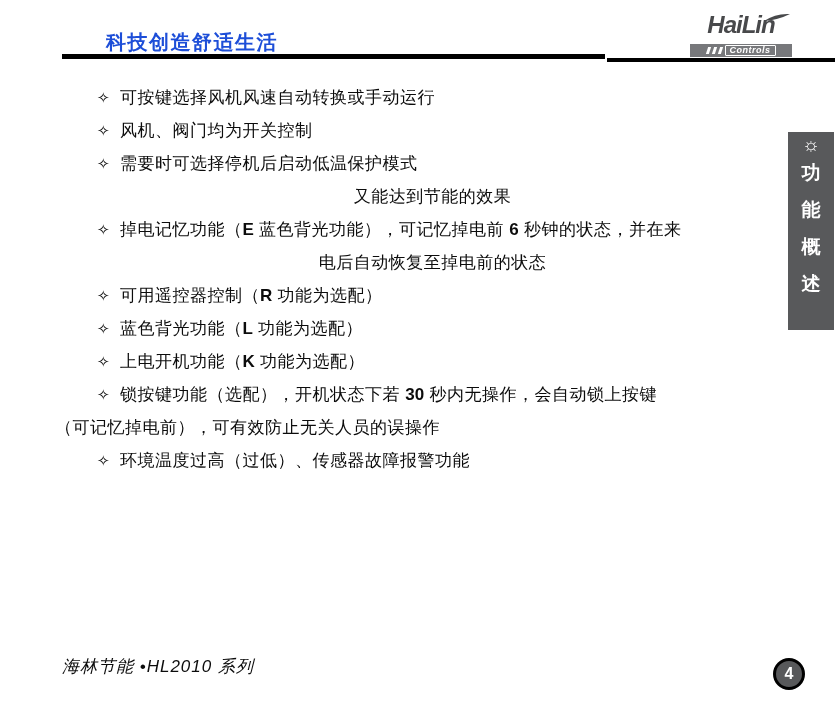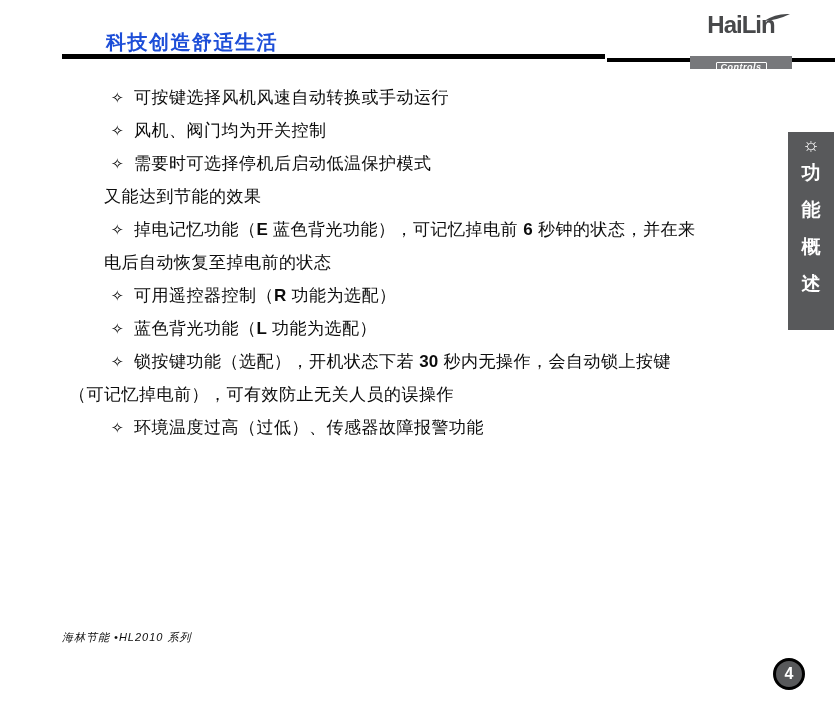--- a/index.html
+++ b/index.html
@@ -10,53 +10,53 @@
   }
   
   .slogan {
     position:absolute; left:62px; top:29px; font-size:20px; font-weight:bold;
     letter-spacing:1.5px; color:#1d4ed8;margin-left:44px;
   }
   .rule-a { position:absolute; left:62px; top:54px; width:543px; height:5px; background:#000; }
   .rule-b { position:absolute; left:607px; top:58px; width:228px; height:4px; background:#000; }
   .logo { position:absolute; left:690px; top:12px; width:102px; }
   .logo .brand {
-    display:block; text-align:center; font-size:24px; font-weight:bold; 
+    display:block; text-align:center; font-size:24px; font-weight:bold; font-style:italic;
     letter-spacing:-1px; color:#48494b; line-height:26px;
   }
   .logo .leaf { position:absolute; right:2px; top:-4px; }
   .controls-box {
-    margin-top:18px; height:13px; background:#77787b; display:flex;
-    align-items:center; justify-content:center; gap:3px; padding:0 3px;flex-direction:column;
+    margin-top:6px; height:13px; background:#77787b; display:flex;
+    align-items:center; justify-content:center; gap:3px; padding:0 3px;
   }
   .controls-box .bar {
     width:3px; height:7px; background:#ffffff; transform:skewX(-18deg); display:inline-block;
   }
   .controls-box .controls-word {
     font-size:9px; line-height:9px; font-weight:bold; font-style:italic; color:#ffffff;
     border:1px solid #ffffff; padding:0 4px; letter-spacing:0.5px; border-radius:1px;
   }
   
   .side-tab {
     position:absolute; left:788px; top:132px; width:46px; height:198px; background:#58595b;
     display:flex; flex-direction:column; align-items:center; padding-top:4px; box-sizing:border-box;
   }
   .tab-icon { color:#ffffff; font-size:19px; line-height:18px; font-weight:bold; }
   .tab-char { color:#ffffff; font-size:19px; font-weight:bold; line-height:37px; height:37px; }
   
-  .content { position:absolute; left:69px; top:81px; width:720px; }
+  .content { position:absolute; left:55px; top:81px; width:720px; }
   .line { height:33px; line-height:33px; font-size:17px; letter-spacing:0.5px; white-space:nowrap; color:#0c0c0c; }
   .line.bullet { padding-left:41px; }
-  .line.cont   { padding-left:35px; }
+  .line.cont   { padding-left:35px;text-align:center; }
   .line.flush  { padding-left:0; }
   .diamond { display:inline-block; width:15px; margin-right:9px; font-size:15px; color:#0c0c0c; text-align:center; }
   .lat { font-weight:bold; letter-spacing:0; }
   
   .footer-series {
-    position:absolute; left:62px; top:630px; font-size:11px; font-style:italic;
+    position:absolute; left:62px; top:655px; font-size:17px; font-style:italic;
     letter-spacing:1px; color:#0c0c0c;
   }
   .page-badge {
     position:absolute; left:773px; top:658px; width:32px; height:32px; box-sizing:border-box;
     background:#58595b; border:3px solid #000000; border-radius:50%;
     display:flex; align-items:center; justify-content:center;
     color:#ffffff; font-size:16px; font-weight:bold;
   }
 </style>
 </head>
@@ -90,20 +90,21 @@
 
   <div class="content">
       <div class="line bullet"><span class="diamond">✧</span><span>可按键选择风机风速自动转换或手动运行</span></div>
       <div class="line bullet"><span class="diamond">✧</span><span>风机、阀门均为开关控制</span></div>
       <div class="line bullet"><span class="diamond">✧</span><span>需要时可选择停机后启动低温保护模式</span></div>
       <div class="line cont"><span>又能达到节能的效果</span></div>
       <div class="line bullet"><span class="diamond">✧</span><span>掉电记忆功能（</span><span class="lat">E</span><span> 蓝色背光功能），可记忆掉电前 </span><span class="lat">6</span><span> 秒钟的状态，并在来</span></div>
       <div class="line cont"><span>电后自动恢复至掉电前的状态</span></div>
       <div class="line bullet"><span class="diamond">✧</span><span>可用遥控器控制（</span><span class="lat">R</span><span> 功能为选配）</span></div>
       <div class="line bullet"><span class="diamond">✧</span><span>蓝色背光功能（</span><span class="lat">L</span><span> 功能为选配）</span></div>
+      <div class="line bullet"><span class="diamond">✧</span><span>上电开机功能（</span><span class="lat">K</span><span> 功能为选配）</span></div>
       <div class="line bullet"><span class="diamond">✧</span><span>锁按键功能（选配），开机状态下若 </span><span class="lat">30</span><span> 秒内无操作，会自动锁上按键</span></div>
       <div class="line flush"><span>（可记忆掉电前），可有效防止无关人员的误操作</span></div>
       <div class="line bullet"><span class="diamond">✧</span><span>环境温度过高（过低）、传感器故障报警功能</span></div>
     </div>
 
   <div class="footer-series">海林节能 •HL2010 系列</div>
   <div class="page-badge">
     <span>4</span>
   </div>
 

